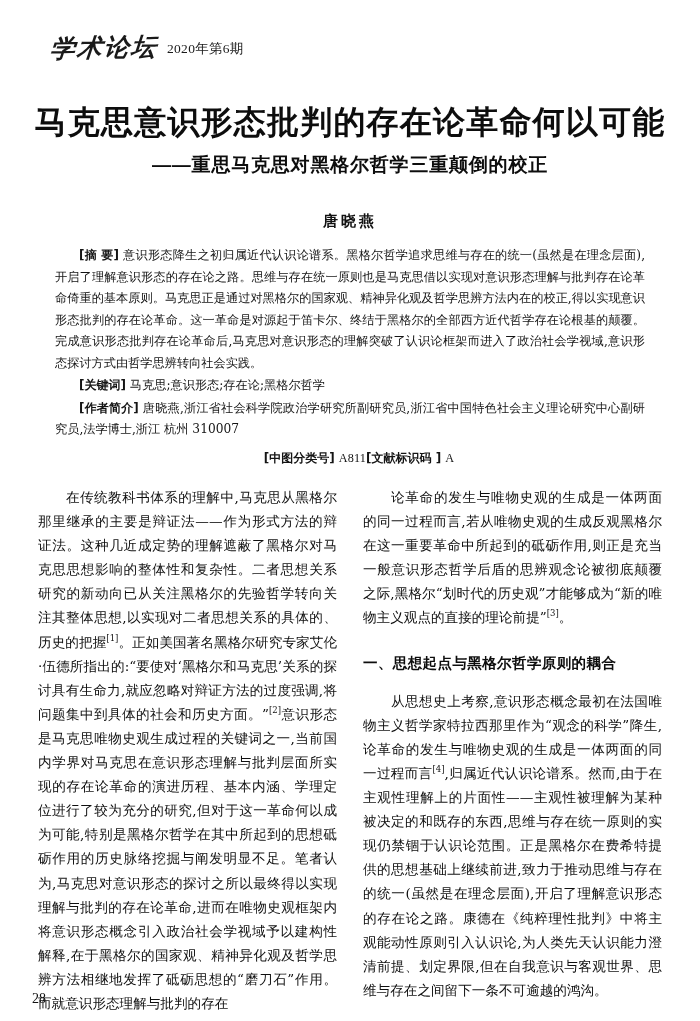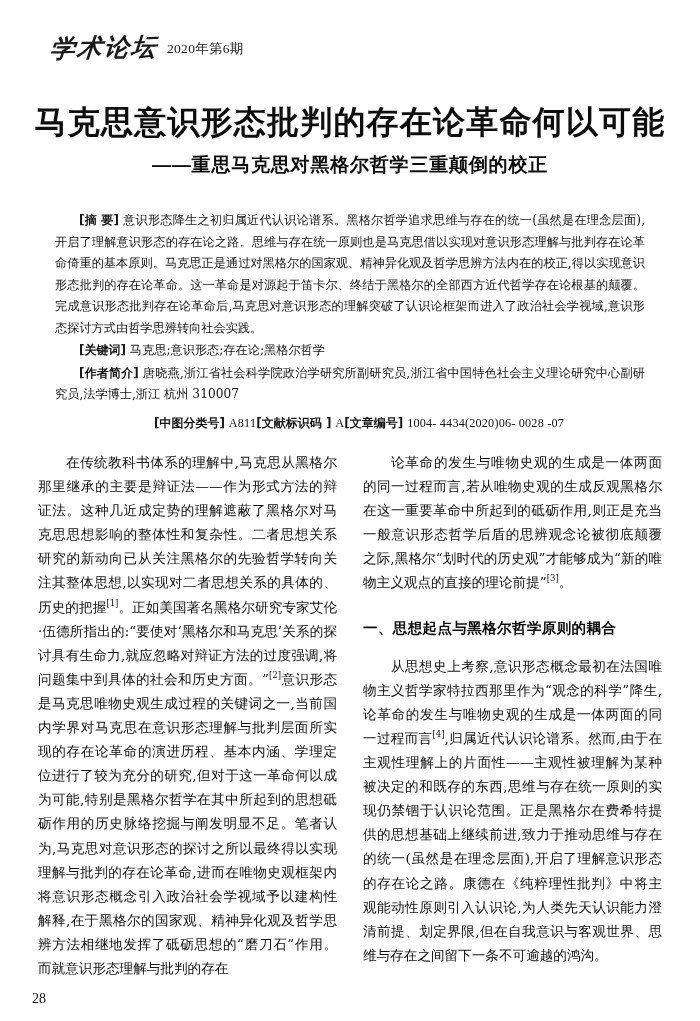--- a/index.html
+++ b/index.html
@@ -77,21 +77,21 @@
     font-family: "DejaVu Serif", "Liberation Serif", serif;
     font-size: 15px;
     font-weight: 600;
     letter-spacing: 3px;
     margin-top: 34px;
     color: #121212;
   }
 
   
   .frontmatter {
-    margin-top: 32px;
+    margin-top: 14px;
     padding: 0 25px;
     font-family: "DejaVu Serif", "Liberation Serif", serif;
     font-size: 12.2px;
     line-height: 21.5px;
     color: #141414;
     text-align: justify;
     text-justify: inter-character;
   }
   .fm-label {
     font-weight: 700;
@@ -177,20 +177,21 @@
 <div class="page">
 
   <div class="masthead">
     <span class="journal-logo">学术论坛</span>
     <span class="issue-line">2020年第6期</span>
   </div>
 
   <div class="title-block">
     <div class="article-title">马克思意识形态批判的存在论革命何以可能</div>
     <div class="article-subtitle">——重思马克思对黑格尔哲学三重颠倒的校正</div>
+    <div class="author">唐晓燕</div>
   </div>
 
   <div class="frontmatter">
 
     <div class="fm-para">
       <span class="fm-label">[摘 要]</span>
       <span>意识形态降生之初归属近代认识论谱系。黑格尔哲学追求思维与存在的统一(虽然是在理念层面),开启了理解意识形态的存在论之路。思维与存在统一原则也是马克思借以实现对意识形态理解与批判存在论革命倚重的基本原则。马克思正是通过对黑格尔的国家观、精神异化观及哲学思辨方法内在的校正,得以实现意识形态批判的存在论革命。这一革命是对源起于笛卡尔、终结于黑格尔的全部西方近代哲学存在论根基的颠覆。完成意识形态批判存在论革命后,马克思对意识形态的理解突破了认识论框架而进入了政治社会学视域,意识形态探讨方式由哲学思辨转向社会实践。</span>
     </div>
 
     <div class="fm-para fm-row">
@@ -205,24 +206,20 @@
 
     <div class="fm-codes">
       <span class="code-cell">
         <span class="fm-label">[中图分类号]</span>
         <span class="code-val">A811</span>
       </span>
       <span class="code-cell">
         <span class="fm-label">[文献标识码 ]</span>
         <span class="code-val">A</span>
       </span>
-      <span class="code-cell">
-        <span class="fm-label">[文章编号]</span>
-        <span class="code-val">1004- 4434(2020)06- 0028 -07</span>
-      </span>
     </div>
   </div>
 
   <div class="columns">
 
     <div class="col">
       <p><span>在传统教科书体系的理解中,马克思从黑格尔那里继承的主要是辩证法——作为形式方法的辩证法。这种几近成定势的理解遮蔽了黑格尔对马克思思想影响的整体性和复杂性。二者思想关系研究的新动向已从关注黑格尔的先验哲学转向关注其整体思想,以实现对二者思想关系的具体的、历史的把握</span><span class="sup">[1]</span><span>。正如美国著名黑格尔研究专家艾伦·伍德所指出的:“要使对‘黑格尔和马克思’关系的探讨具有生命力,就应忽略对辩证方法的过度强调,将问题集中到具体的社会和历史方面。”</span><span class="sup">[2]</span><span>意识形态是马克思唯物史观生成过程的关键词之一,当前国内学界对马克思在意识形态理解与批判层面所实现的存在论革命的演进历程、基本内涵、学理定位进行了较为充分的研究,但对于这一革命何以成为可能,特别是黑格尔哲学在其中所起到的思想砥砺作用的历史脉络挖掘与阐发明显不足。笔者认为,马克思对意识形态的探讨之所以最终得以实现理解与批判的存在论革命,进而在唯物史观框架内将意识形态概念引入政治社会学视域予以建构性解释,在于黑格尔的国家观、精神异化观及哲学思辨方法相继地发挥了砥砺思想的“磨刀石”作用。而就意识形态理解与批判的存在</span></p>
     </div>
 
     <div class="col">

